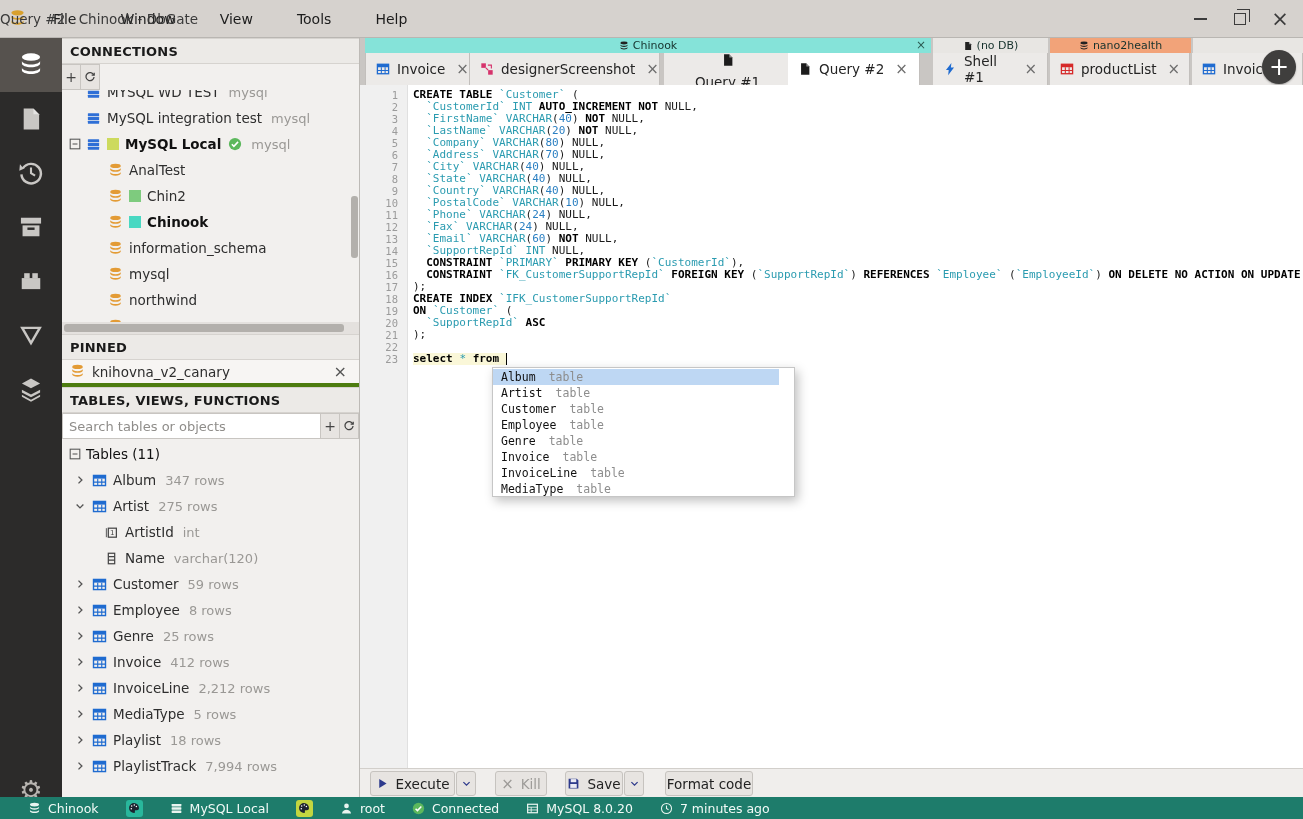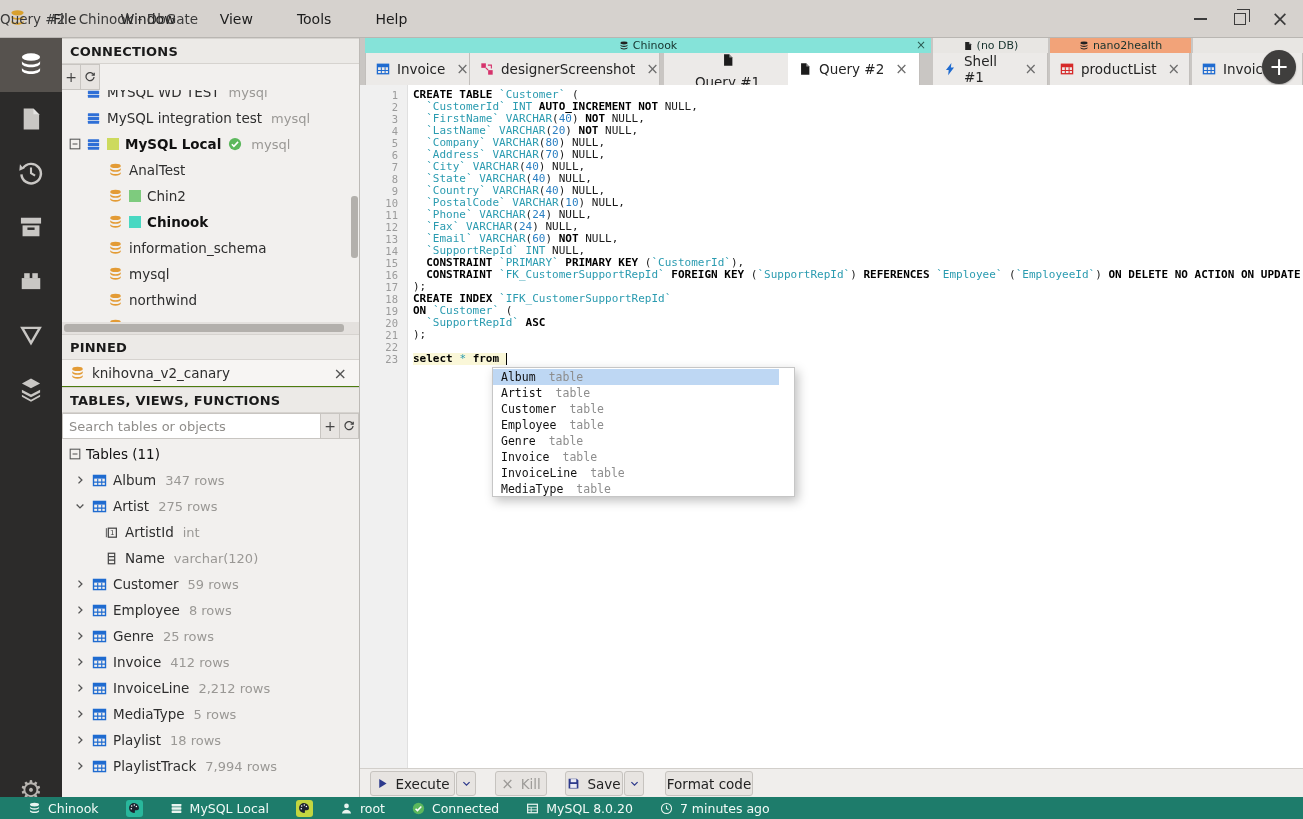--- a/index.html
+++ b/index.html
@@ -48,21 +48,21 @@
   .tree-row .status-ic{width:14px;height:14px;margin-left:7px}
   .tree-row .chev{width:12px;height:12px;margin-right:6px;color:#555}
   .conn-partial-top{margin-top:-11px}
   .c-server{color:#2f6fd6}
   .c-db{color:#e39b35}
   .c-table{color:#1f6bd0}
   #conn-vscroll{position:absolute;right:1px;top:106px;width:7px;height:62px;background:#b3b0ac;border-radius:3px}
   #conn-hscroll{position:absolute;left:0;right:0;bottom:0;height:12px;background:#e4e1de}
   #conn-hscroll .thumb{position:absolute;left:2px;top:2px;width:280px;height:8px;background:#b3b0ac;border-radius:3px}
   #pinned-list{background:#f2f0ee}
-  .pinned-row{height:27px;display:flex;align-items:center;padding:0 8px;border-bottom:1px solid #4d7c0f;background:#f7f5f3}
+  .pinned-row{height:27px;display:flex;align-items:center;padding:0 8px;border-bottom:4px solid #4d7c0f;background:#f7f5f3}
   .pinned-row .row-icon{width:15px;height:15px;margin-right:7px}
   .pinned-row .label{font-size:13.5px;color:#2e2e2e;flex:1}
   .pinned-row .close{color:#555;font-size:16px;padding:0 4px}
   #obj-tree{padding-top:2px}
   .obj-root .label{font-weight:normal;color:#111}
   .count{margin-left:9px;color:#9a9895;font-size:13px}
   .type{margin-left:9px;color:#9a9895;font-size:13px}
 
   
   #editor-col{position:absolute;left:360px;top:38px;width:943px;height:759px;background:#c9c6c3}

